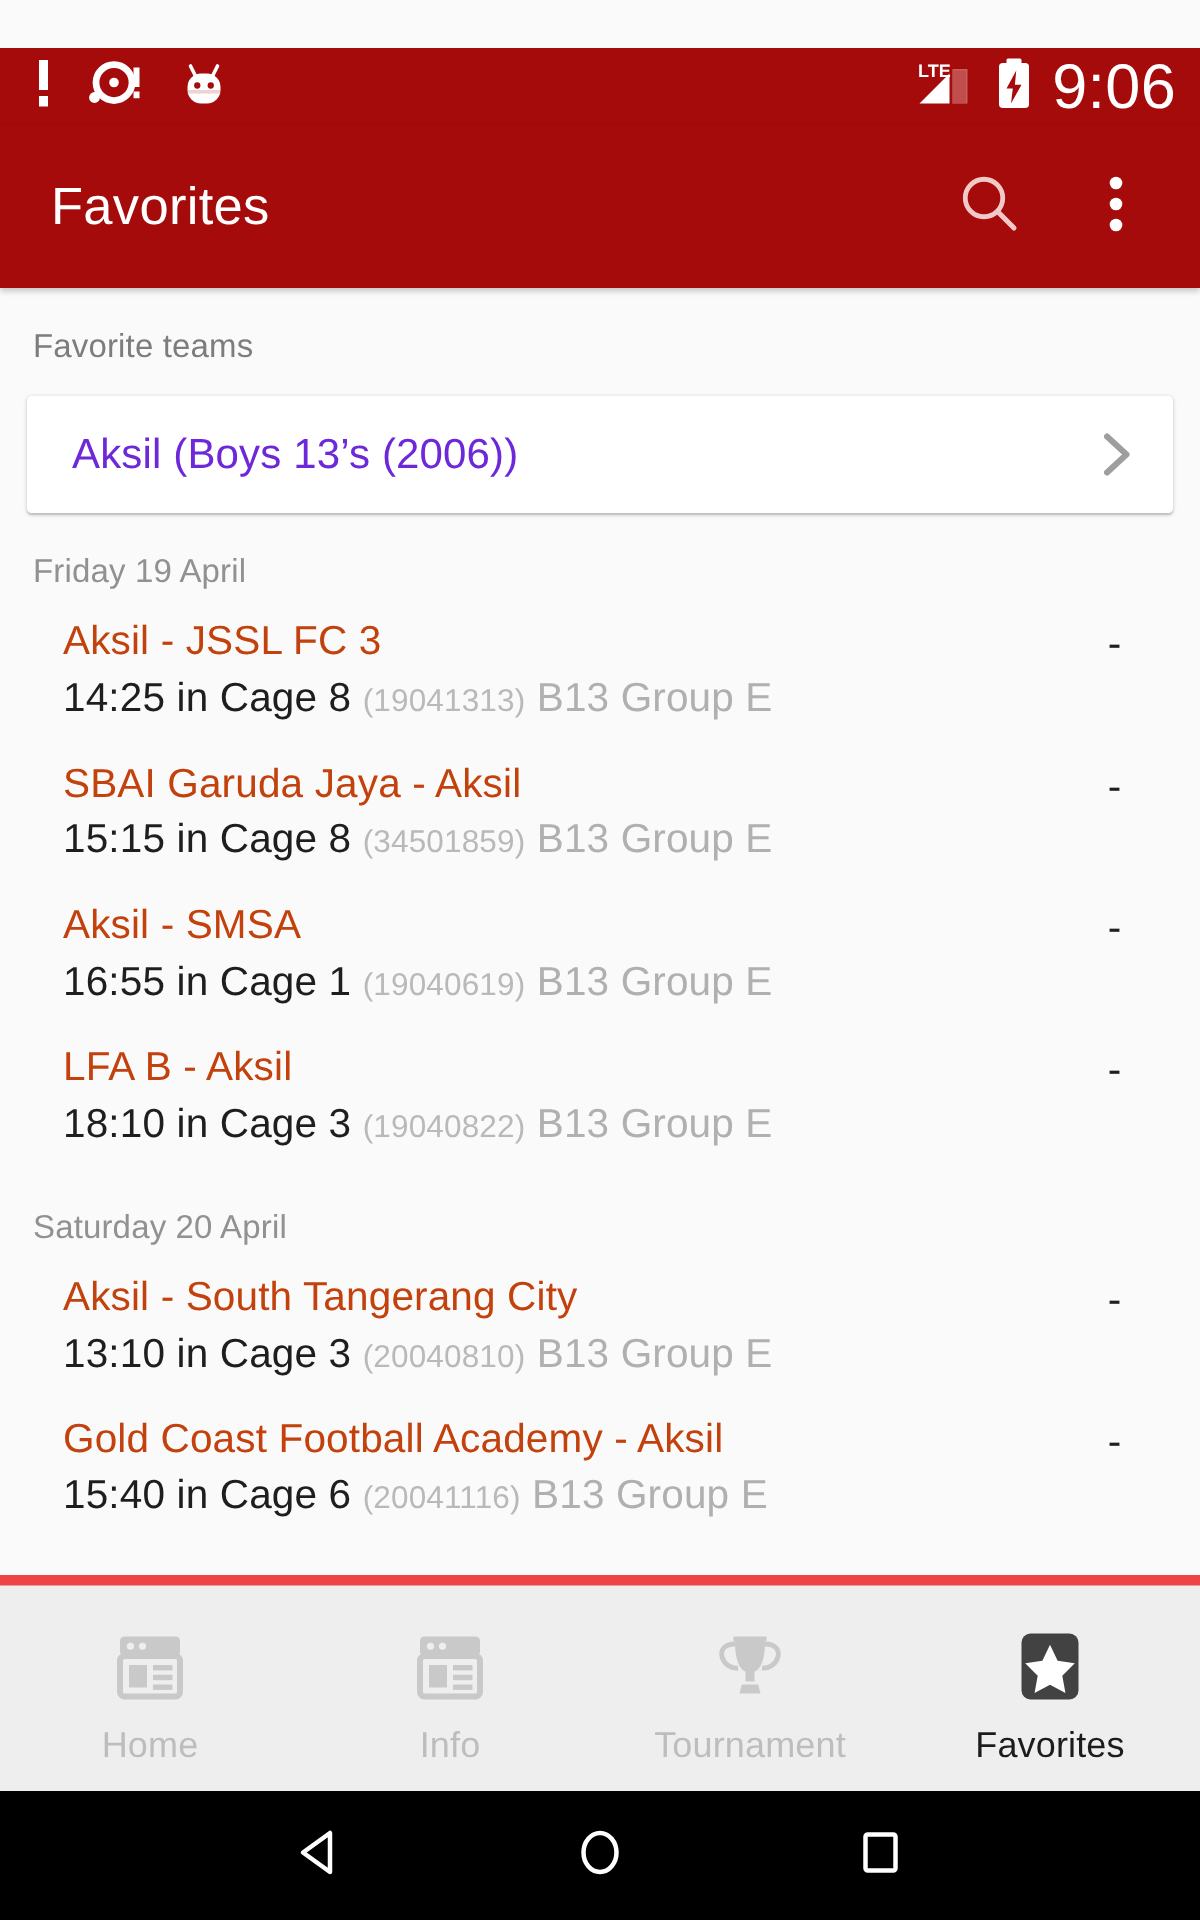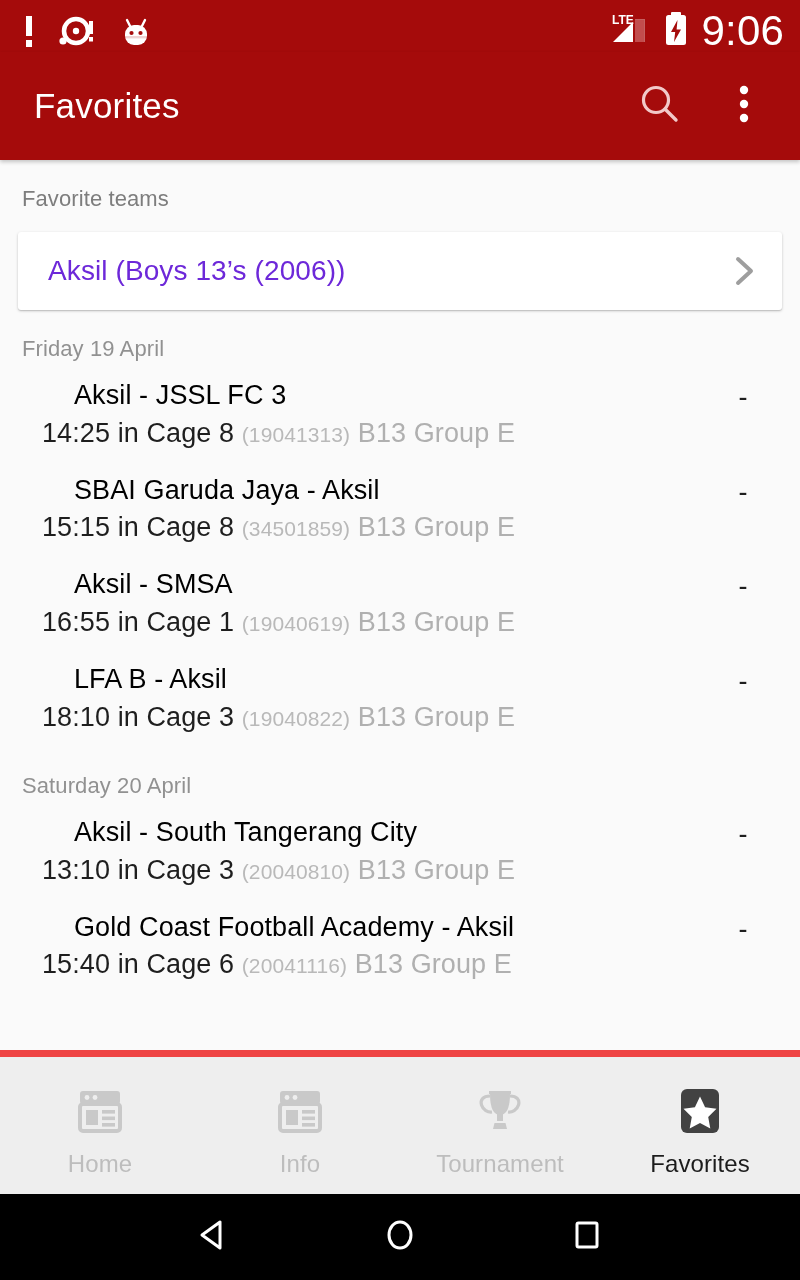--- a/index.html
+++ b/index.html
@@ -7,22 +7,23 @@
     width:800px; height:1280px;
     font-family:"Liberation Sans", sans-serif;
     background:#fafafa;
     overflow:hidden;
   }
   #app { position:relative; width:800px; height:1280px; display:flex; flex-direction:column; }
 
   
   .status-bar{
     height:52px; background:#a50b0b; flex:0 0 52px;
-    display:flex; align-items:flex-end; padding:0 16px 0 22px;
+    display:flex; align-items:center; padding:0 16px 0 22px;
     color:#fff;
+    margin-top:32px;
   }
   .status-left{ display:flex; align-items:center; gap:22px; }
   .status-right{ margin-left:auto; display:flex; align-items:center; gap:12px; }
   .sb-icon{ display:block; }
   .clock{ font-size:42px; font-weight:400; letter-spacing:.2px; line-height:1; color:#fff; }
 
   
   .app-bar{
     height:108px; flex:0 0 108px; background:#a50b0b;
     display:flex; align-items:center; padding:0 28px 0 34px;
@@ -52,21 +53,21 @@
   .day-header{
     font-size:22px; color:#919191; padding:26px 0 6px 22px; letter-spacing:.1px;
   }
   .match-list{ }
   .match-row{
     display:flex; align-items:flex-start; padding:10px 22px 12px 42px;
     cursor:pointer; min-height:86px;
   }
   .match-main{ flex:1 1 auto; }
   .match-teams{
-    font-size:27px; color:#000000; line-height:1.32; letter-spacing:.1px;margin-left:32px;
+    font-size:27px; color:#c2410c; line-height:1.32; letter-spacing:.1px;
   }
   .match-meta{
     font-size:27px; color:#1e1e1e; line-height:1.3; letter-spacing:.1px;
     margin-top:2px; white-space:nowrap;
   }
   .match-meta .mid{ color:#b9b9b9; font-size:21px; }
   .match-meta .grp{ color:#b0b0b0; }
   .match-score{
     flex:0 0 auto; width:70px; text-align:center;
     font-size:27px; color:#1e1e1e; padding-top:4px;

